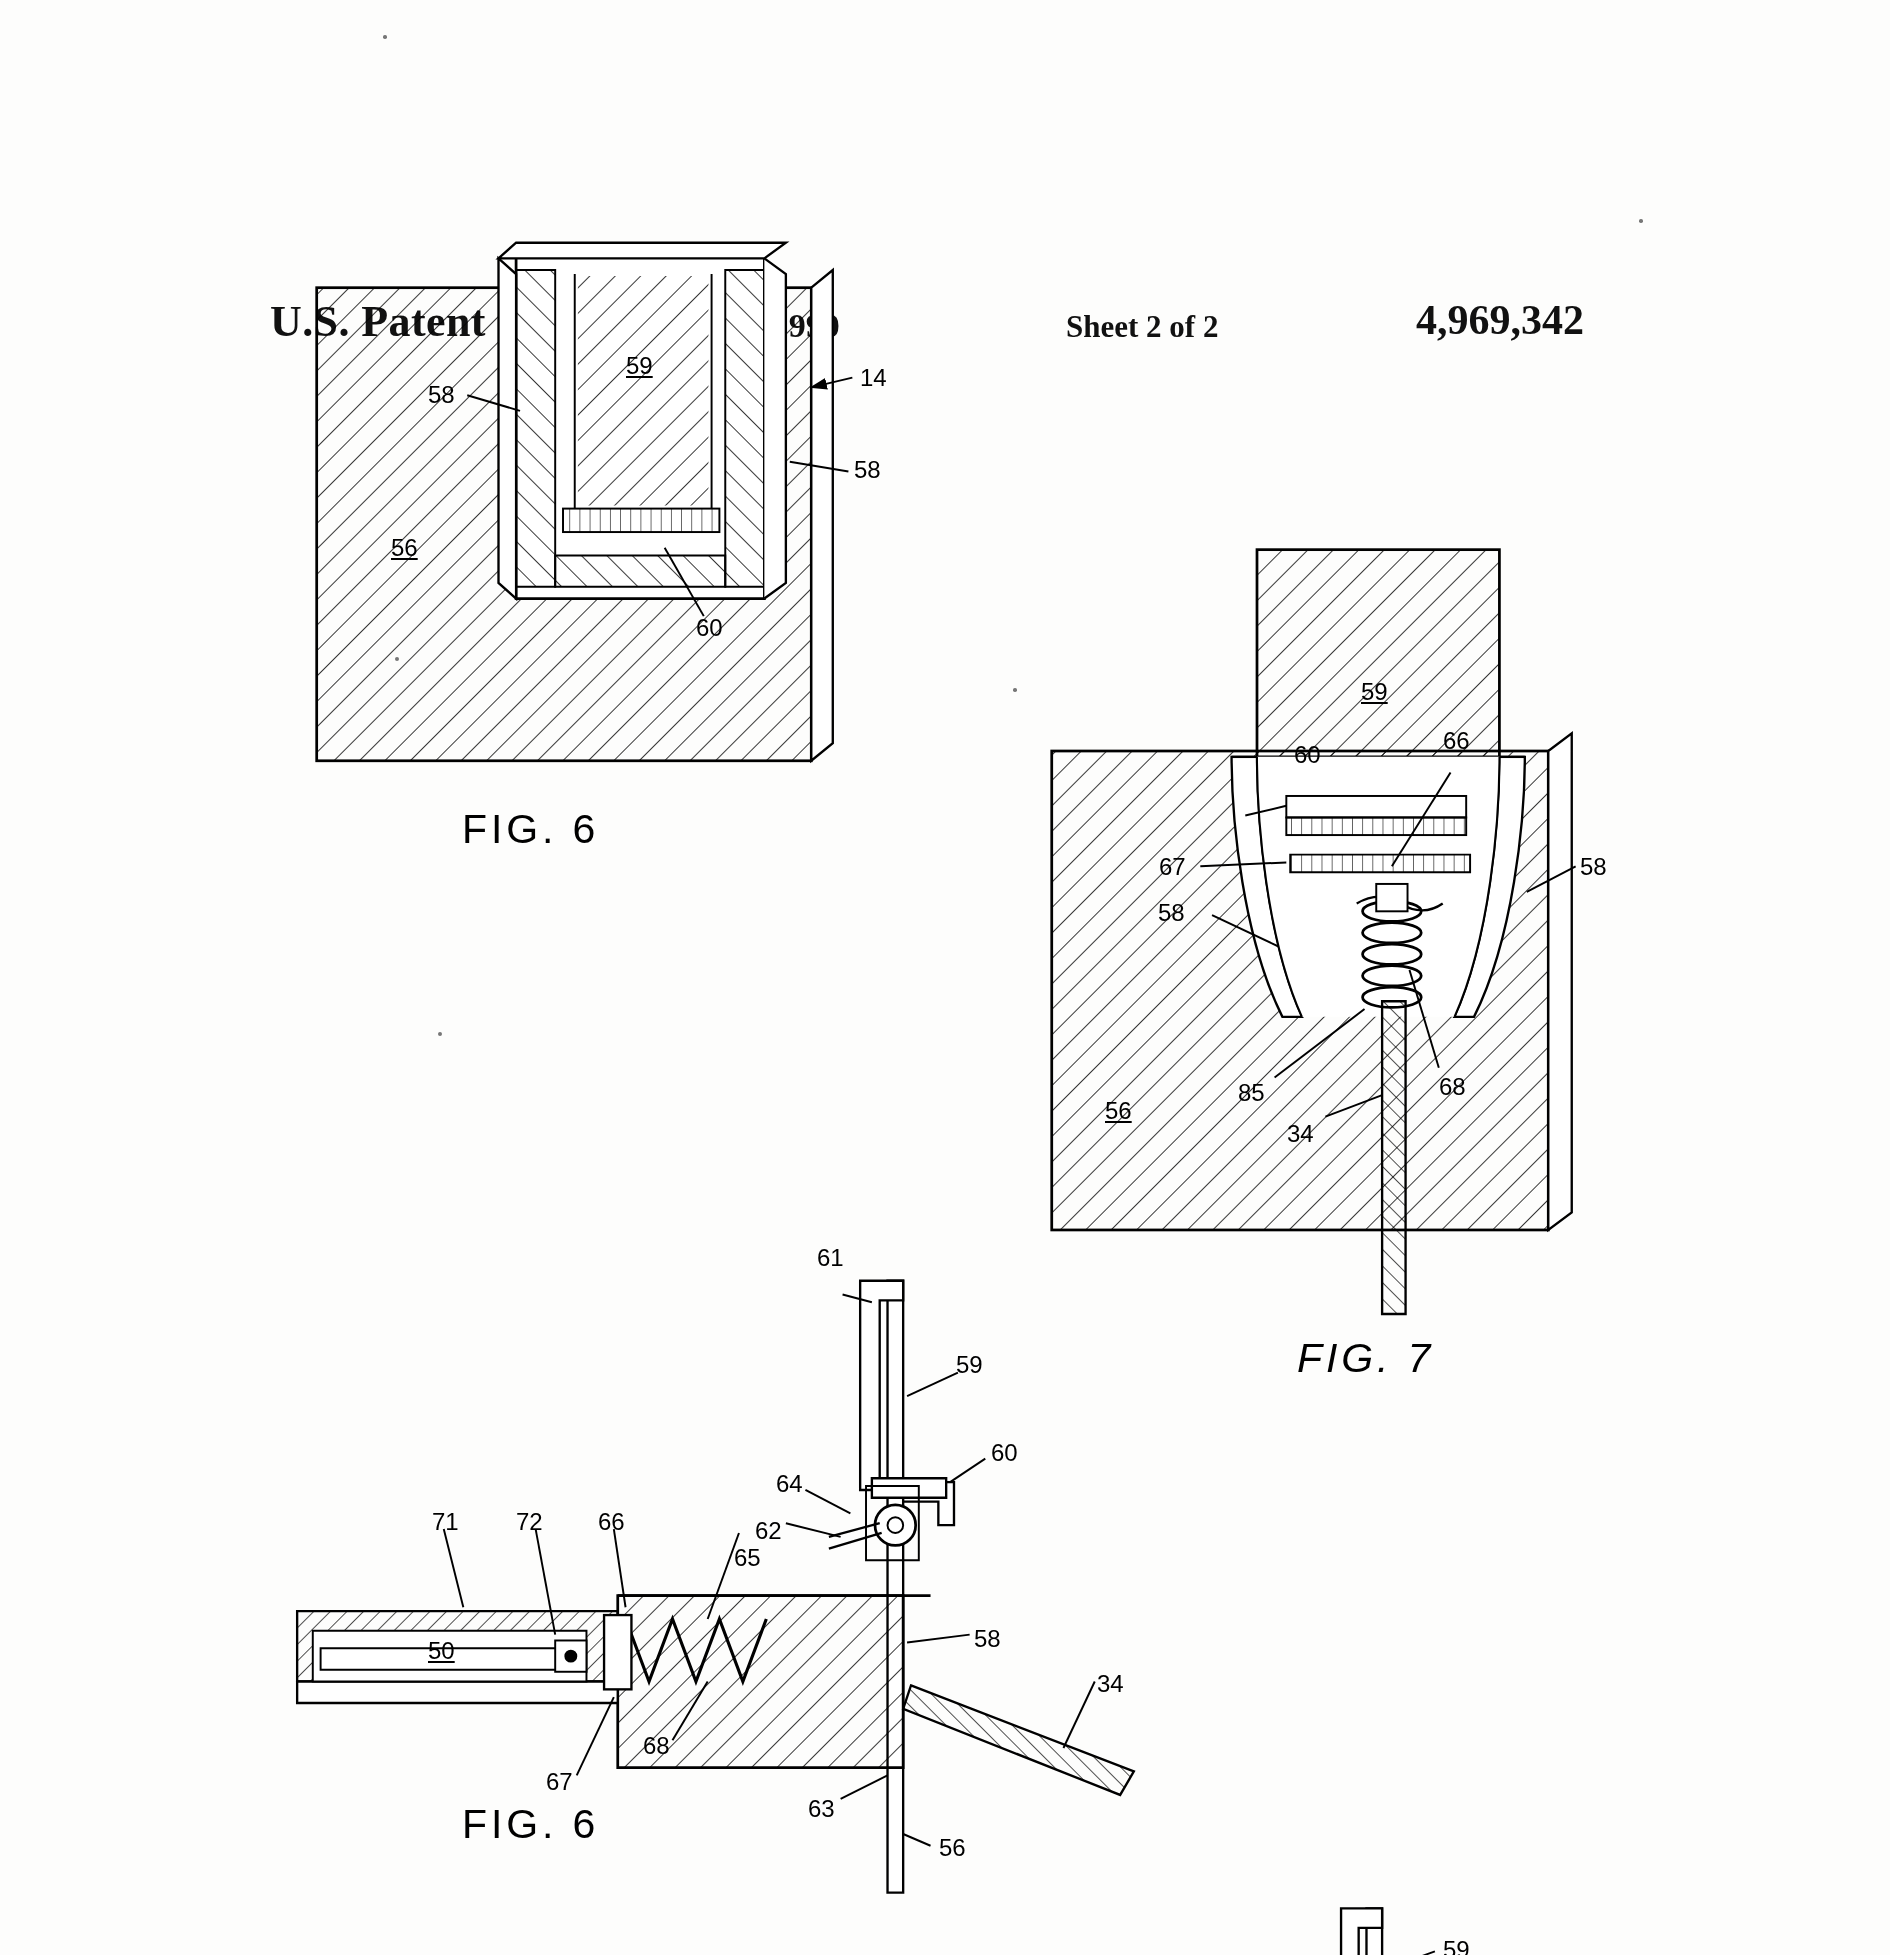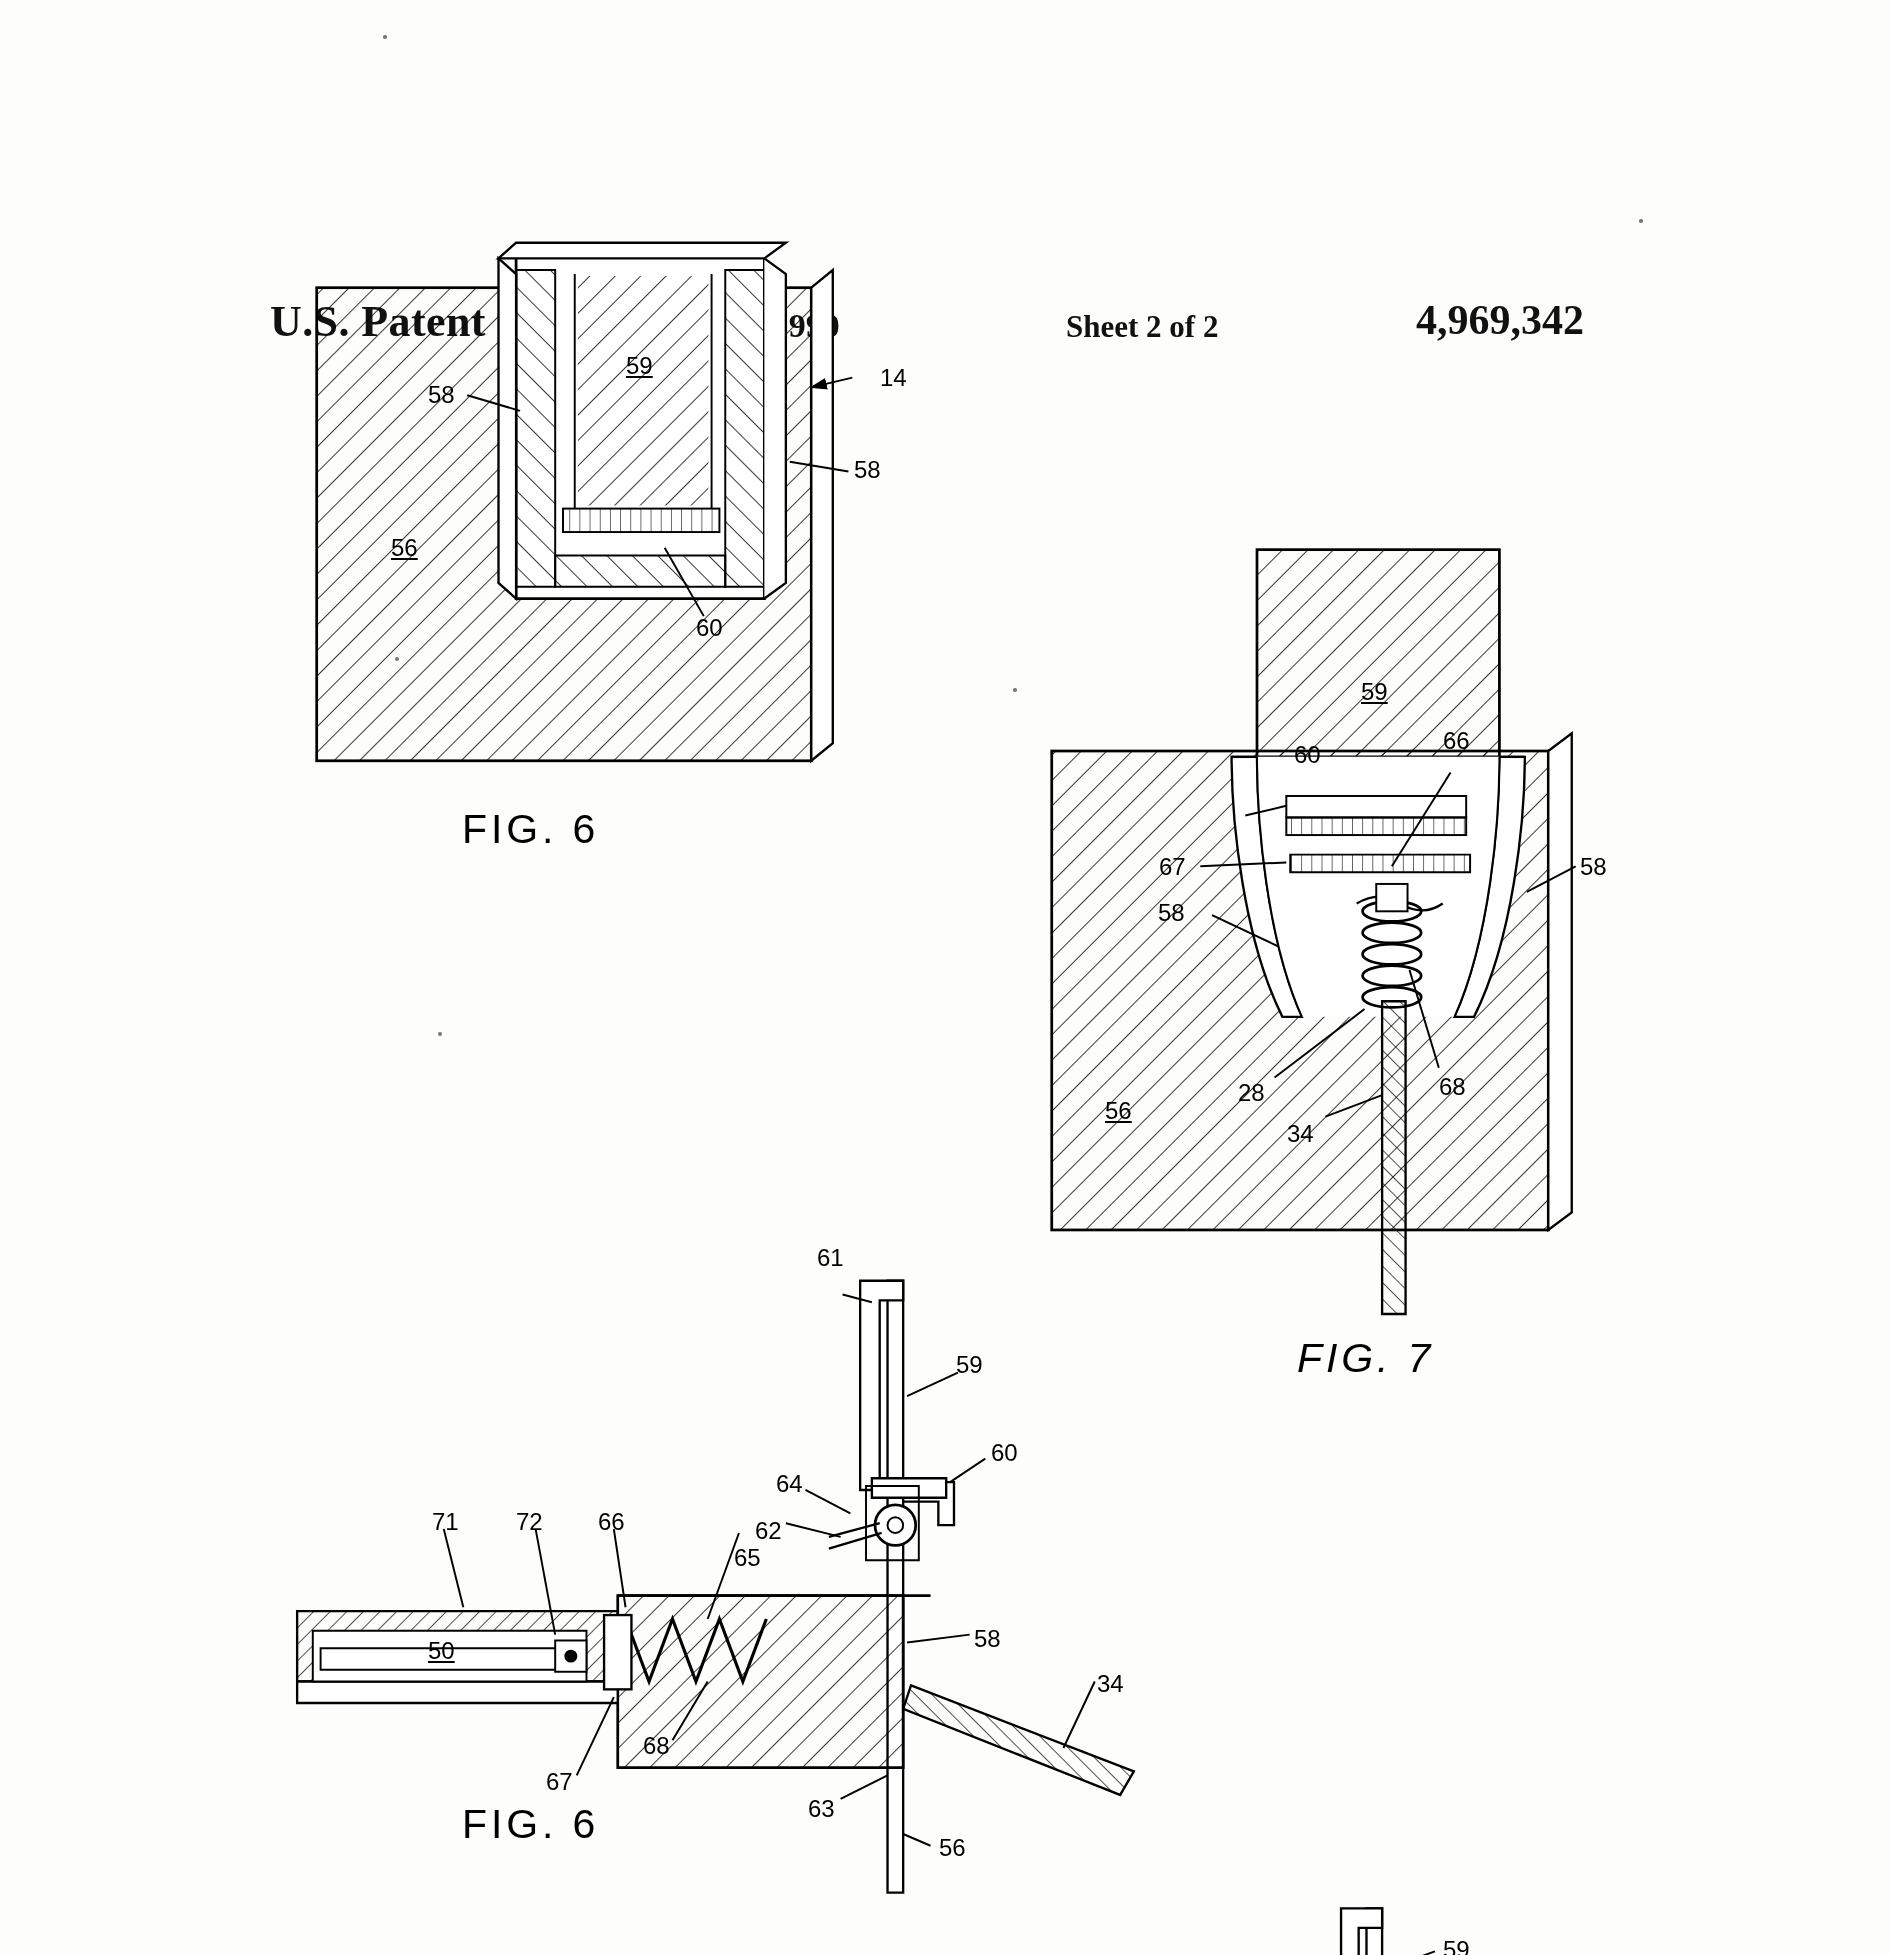--- a/index.html
+++ b/index.html
@@ -314,34 +314,34 @@
 
   <div class="speck" style="left:383px;top:35px;width:3.5px;height:3.5px;"></div>
   <div class="speck" style="left:1639px;top:219px;width:3.5px;height:3.5px;"></div>
   <div class="speck" style="left:395px;top:657px;width:4.3px;height:4.3px;"></div>
   <div class="speck" style="left:438px;top:1032px;width:3.9px;height:3.9px;"></div>
   <div class="speck" style="left:1013px;top:688px;width:3.5px;height:3.5px;"></div>
 
   <div class="figcap" style="left:442px;top:806px;">FIG. 6</div>
   <div class="ref" style="left:428px;top:381px;">58</div>
   <div class="ref u" style="left:626px;top:352px;">59</div>
-  <div class="ref" style="left:860px;top:364px;margin-left:20px;">14</div>
+  <div class="ref" style="left:860px;top:364px;">14</div>
   <div class="ref" style="left:854px;top:456px;">58</div>
   <div class="ref u" style="left:391px;top:534px;">56</div>
   <div class="ref" style="left:696px;top:614px;">60</div>
 
   <div class="figcap" style="left:1277px;top:1335px;font-style:italic;">FIG. 7</div>
   <div class="ref u" style="left:1361px;top:678px;">59</div>
   <div class="ref" style="left:1294px;top:741px;">60</div>
   <div class="ref" style="left:1443px;top:727px;">66</div>
   <div class="ref" style="left:1159px;top:853px;">67</div>
   <div class="ref" style="left:1158px;top:899px;">58</div>
   <div class="ref" style="left:1580px;top:853px;">58</div>
   <div class="ref u" style="left:1105px;top:1097px;">56</div>
-  <div class="ref" style="left:1238px;top:1079px;">28</div>
+  <div class="ref" style="left:1238px;top:1079px;">85</div>
   <div class="ref" style="left:1287px;top:1120px;">34</div>
   <div class="ref" style="left:1439px;top:1073px;">68</div>
 
   <div class="figcap" style="left:442px;top:1801px;">FIG. 6</div>
   <div class="ref" style="left:817px;top:1244px;">61</div>
   <div class="ref" style="left:956px;top:1351px;">59</div>
   <div class="ref" style="left:776px;top:1470px;">64</div>
   <div class="ref" style="left:991px;top:1439px;">60</div>
   <div class="ref" style="left:755px;top:1517px;">62</div>
   <div class="ref" style="left:432px;top:1508px;">71</div>

